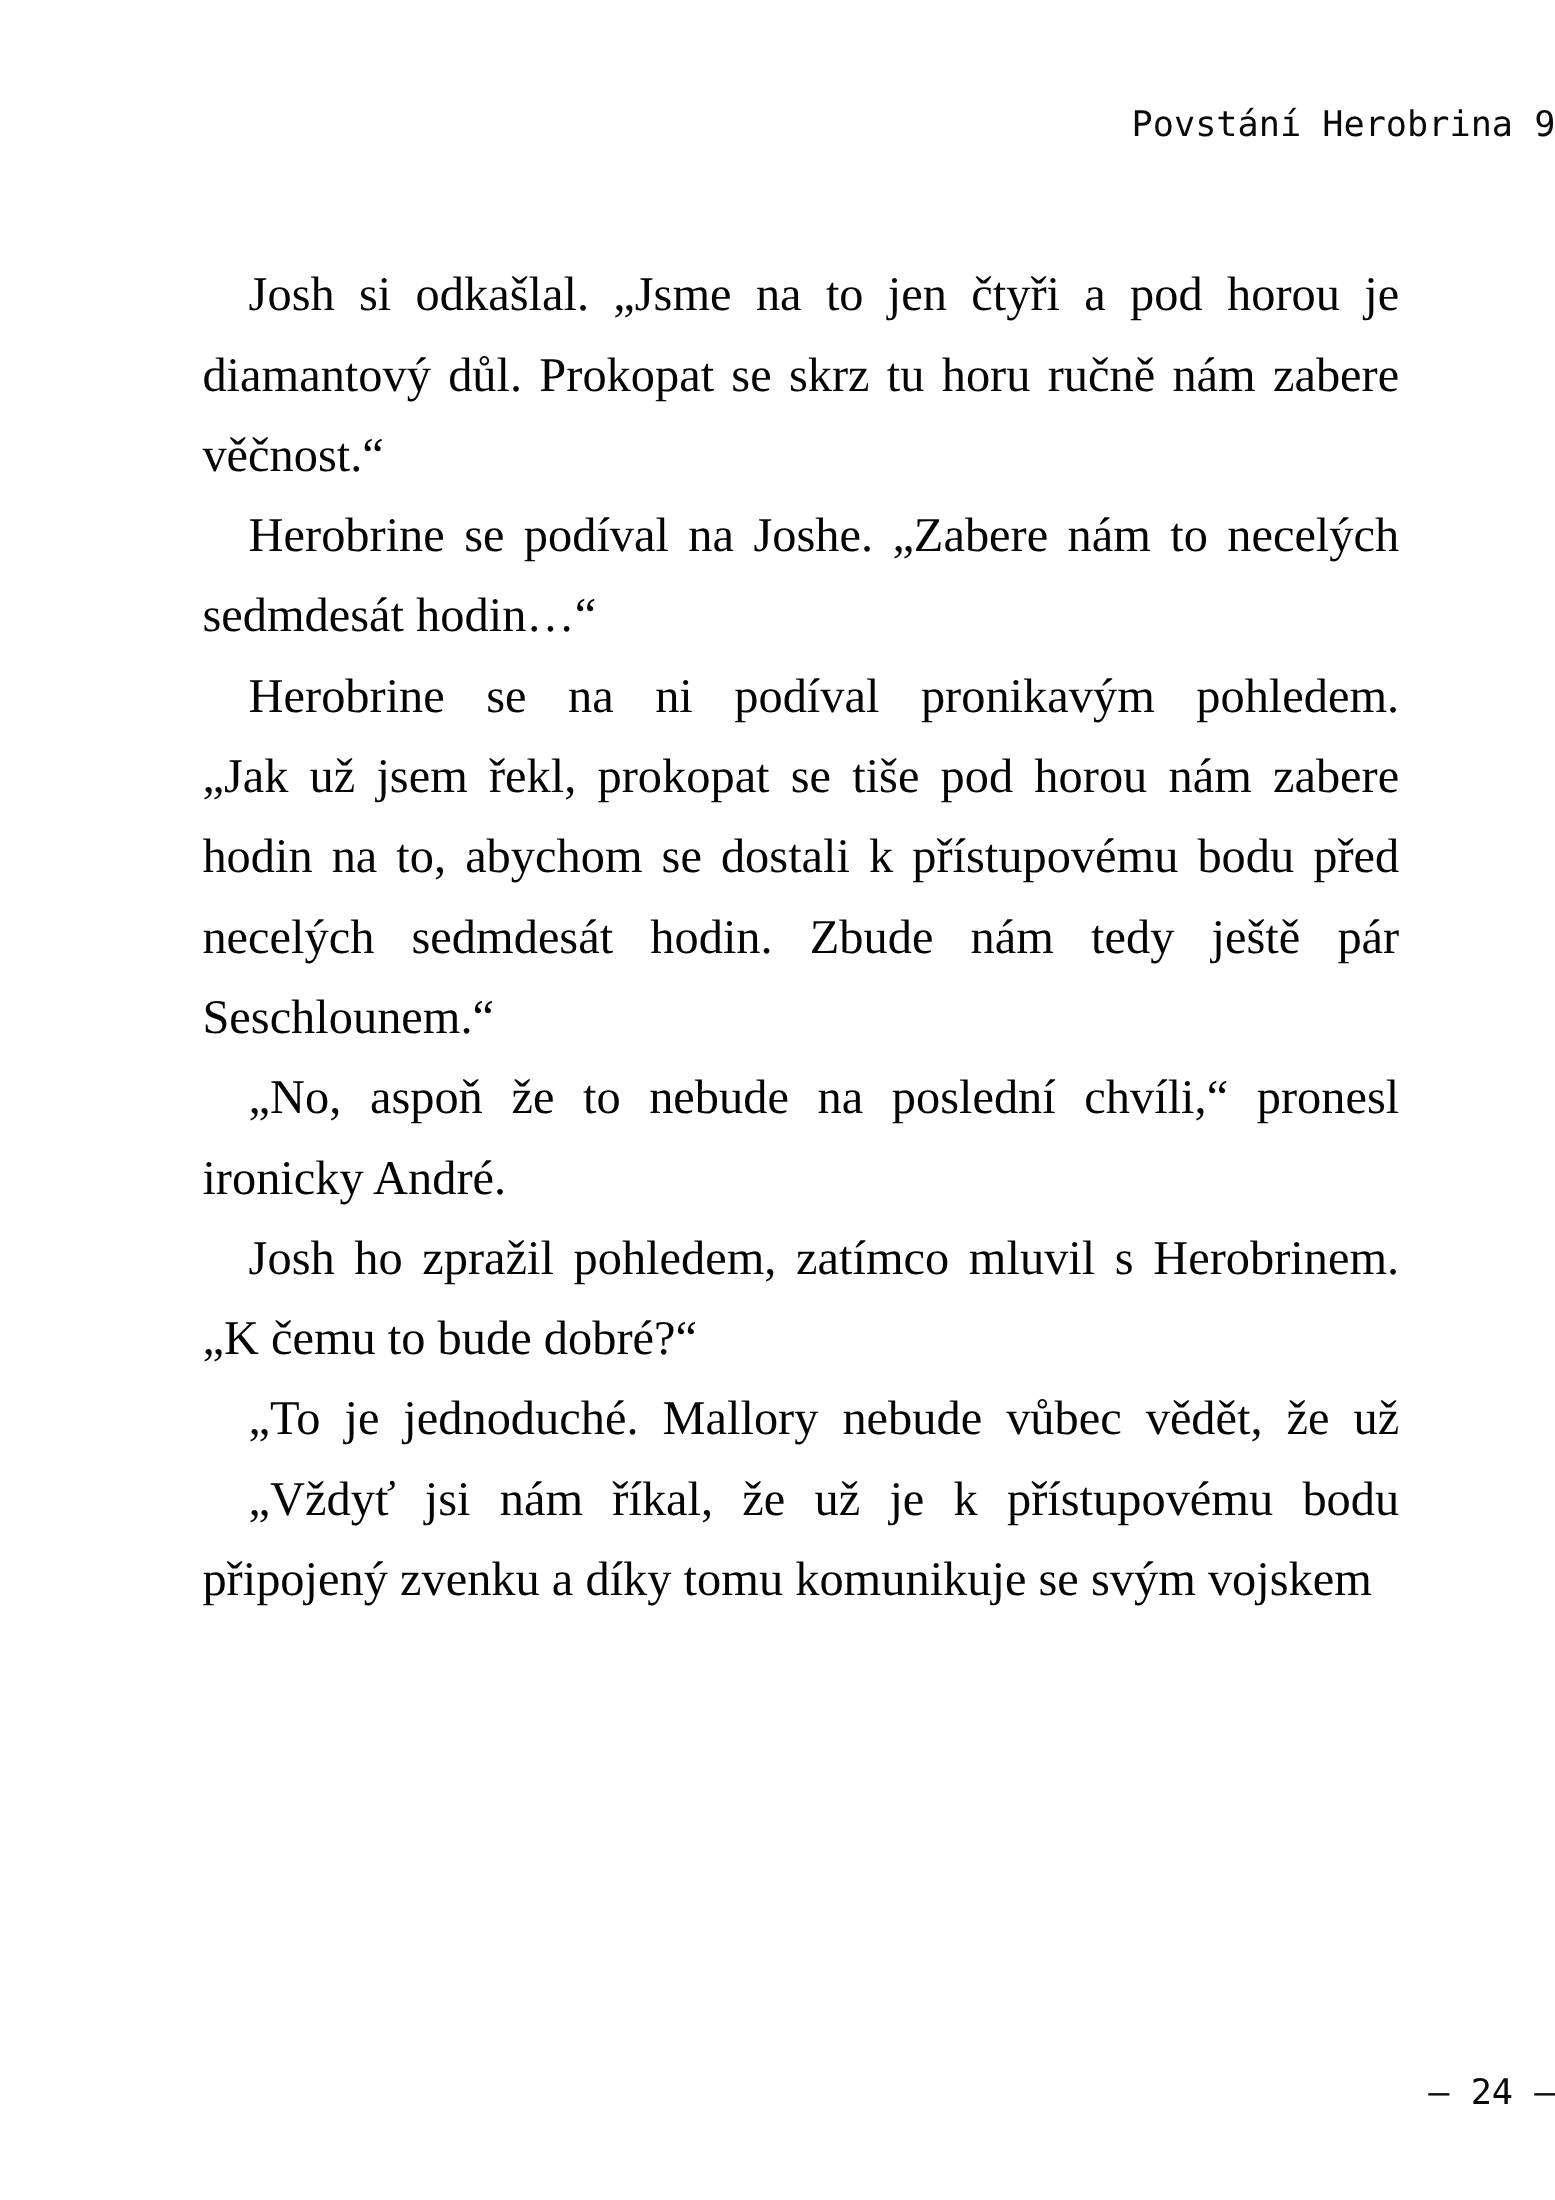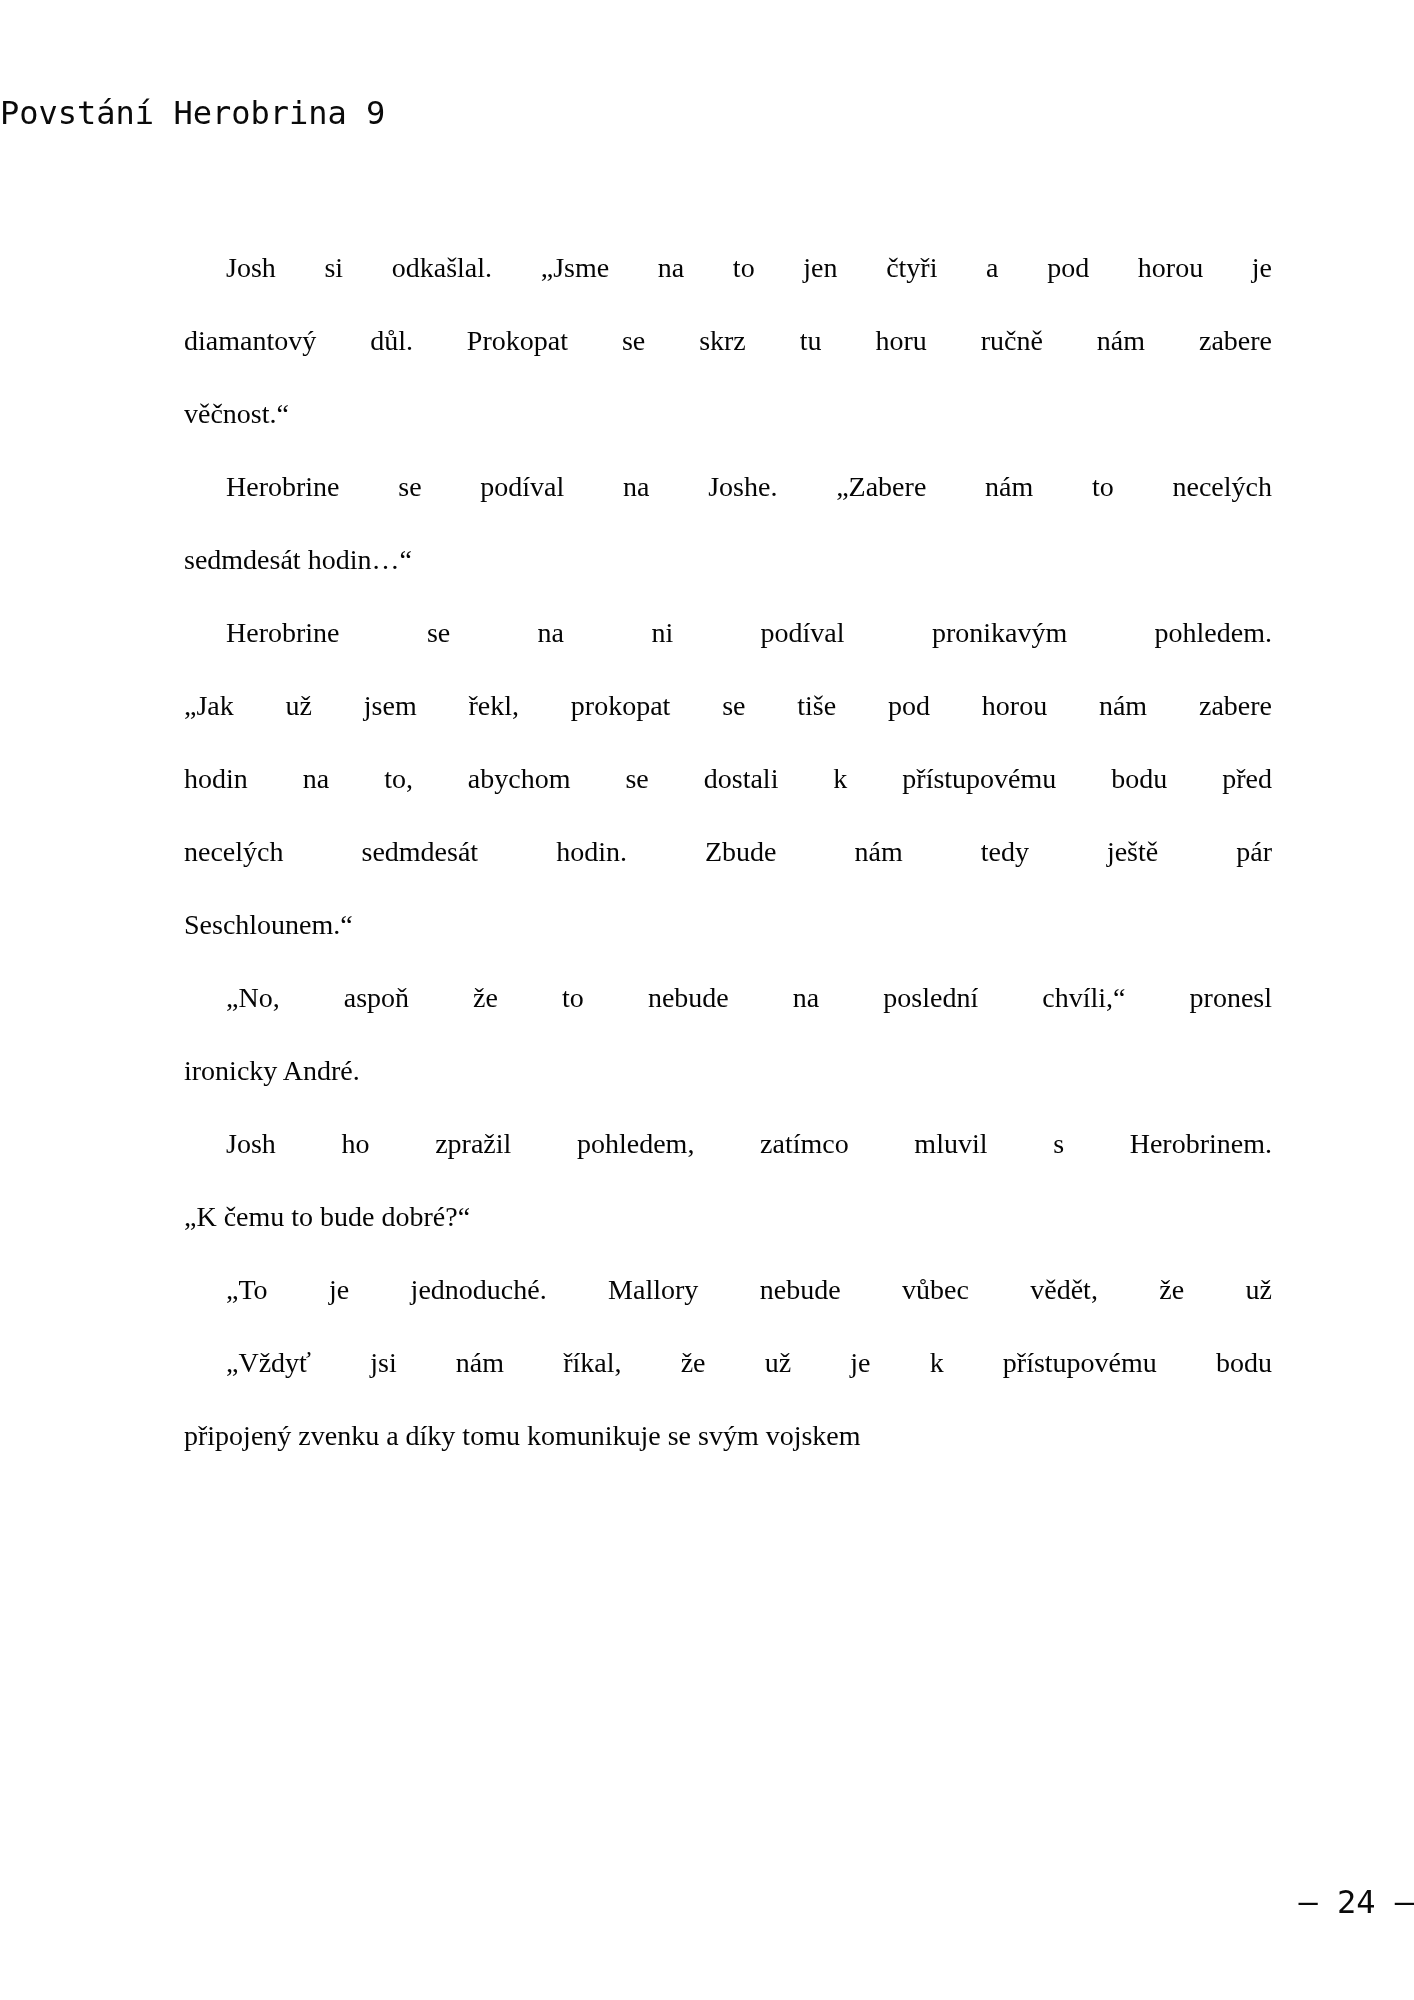--- a/index.html
+++ b/index.html
@@ -13,35 +13,35 @@
     height: 2000px;
     background: #ffffff;
     color: #060606;
     overflow: hidden;
   }
   .running-header {
     position: absolute;
     top: 94px;
     left: 0;
     width: 100%;
-    text-align: left;
+    text-align: right;
     font-family: "DejaVu Sans Mono", monospace;
     font-size: 32px;
     line-height: 38px;
     letter-spacing: 0px;
     color: #0a0a0a;
     white-space: pre;
   }
   .text-block {
     position: absolute;
     top: 231px;
     left: 184px;
     width: 1088px;
     font-family: "Liberation Serif", "DejaVu Serif", serif;
-    font-size: 28px;
+    font-size: 44px;
     line-height: 73px;
     color: #050505;
   }
   .paragraph {
     margin: 0;
     padding: 0;
   }
   .text-line {
     text-align: justify;
     text-align-last: justify;

